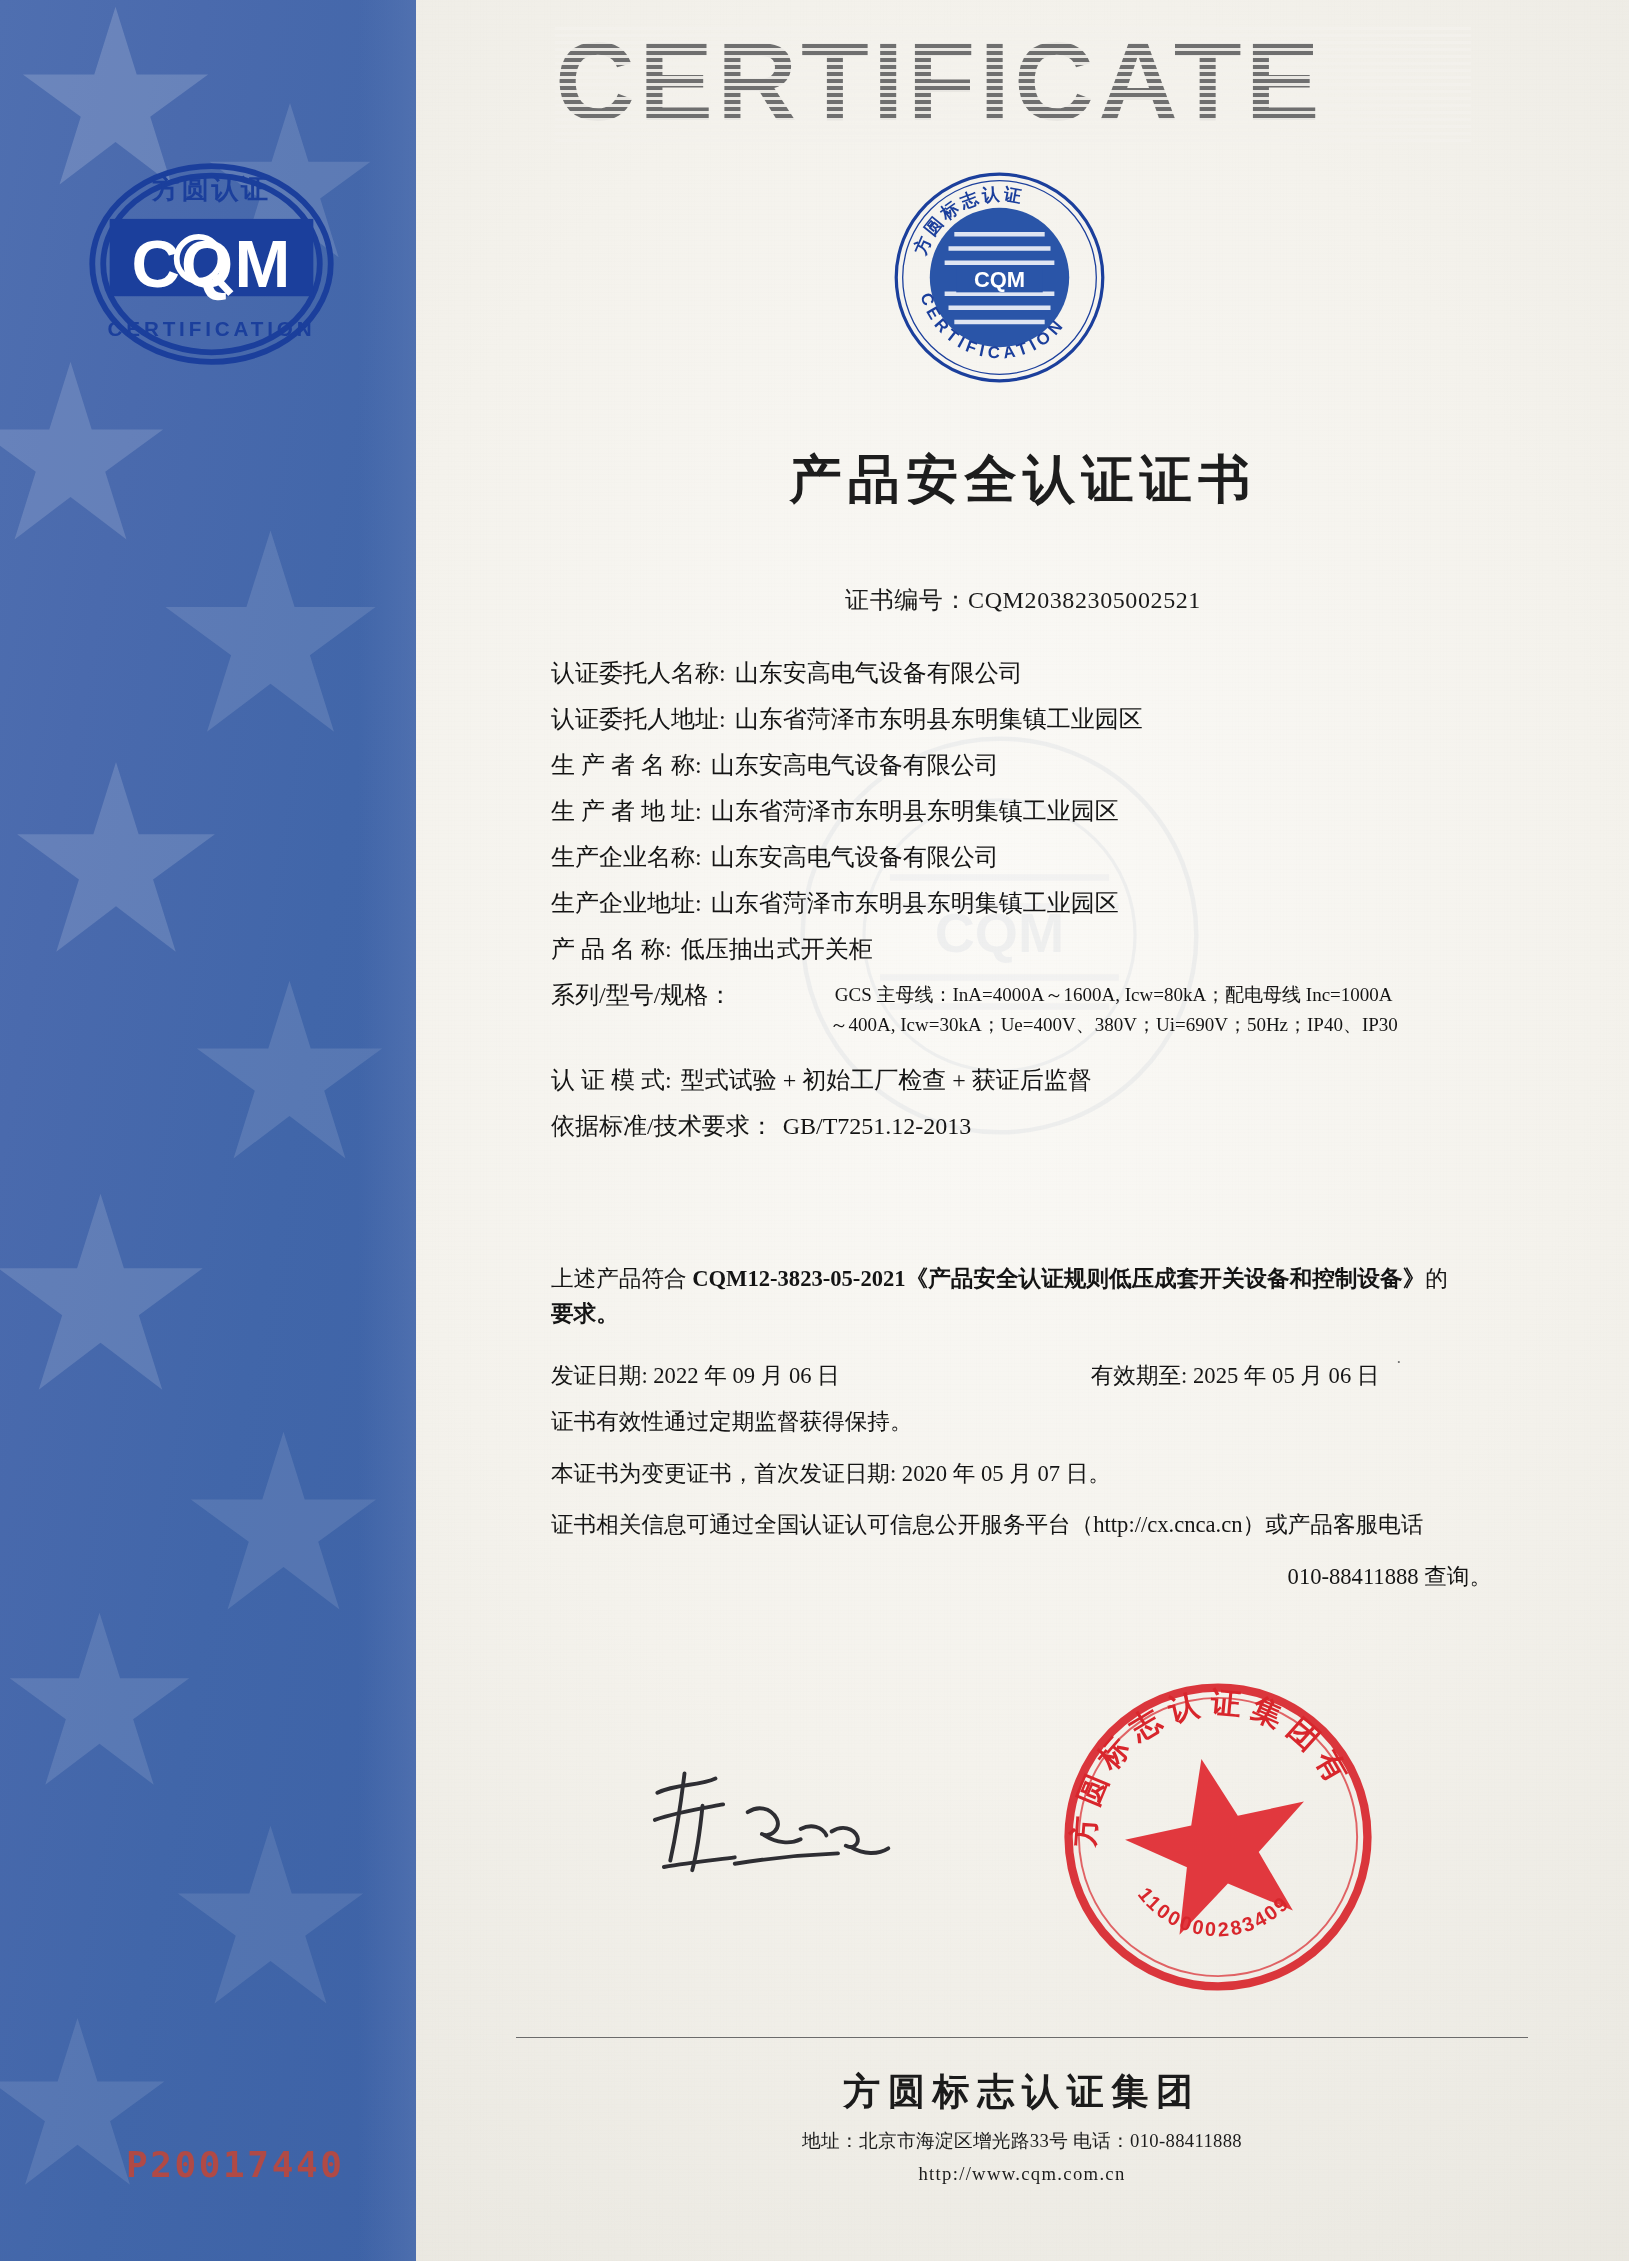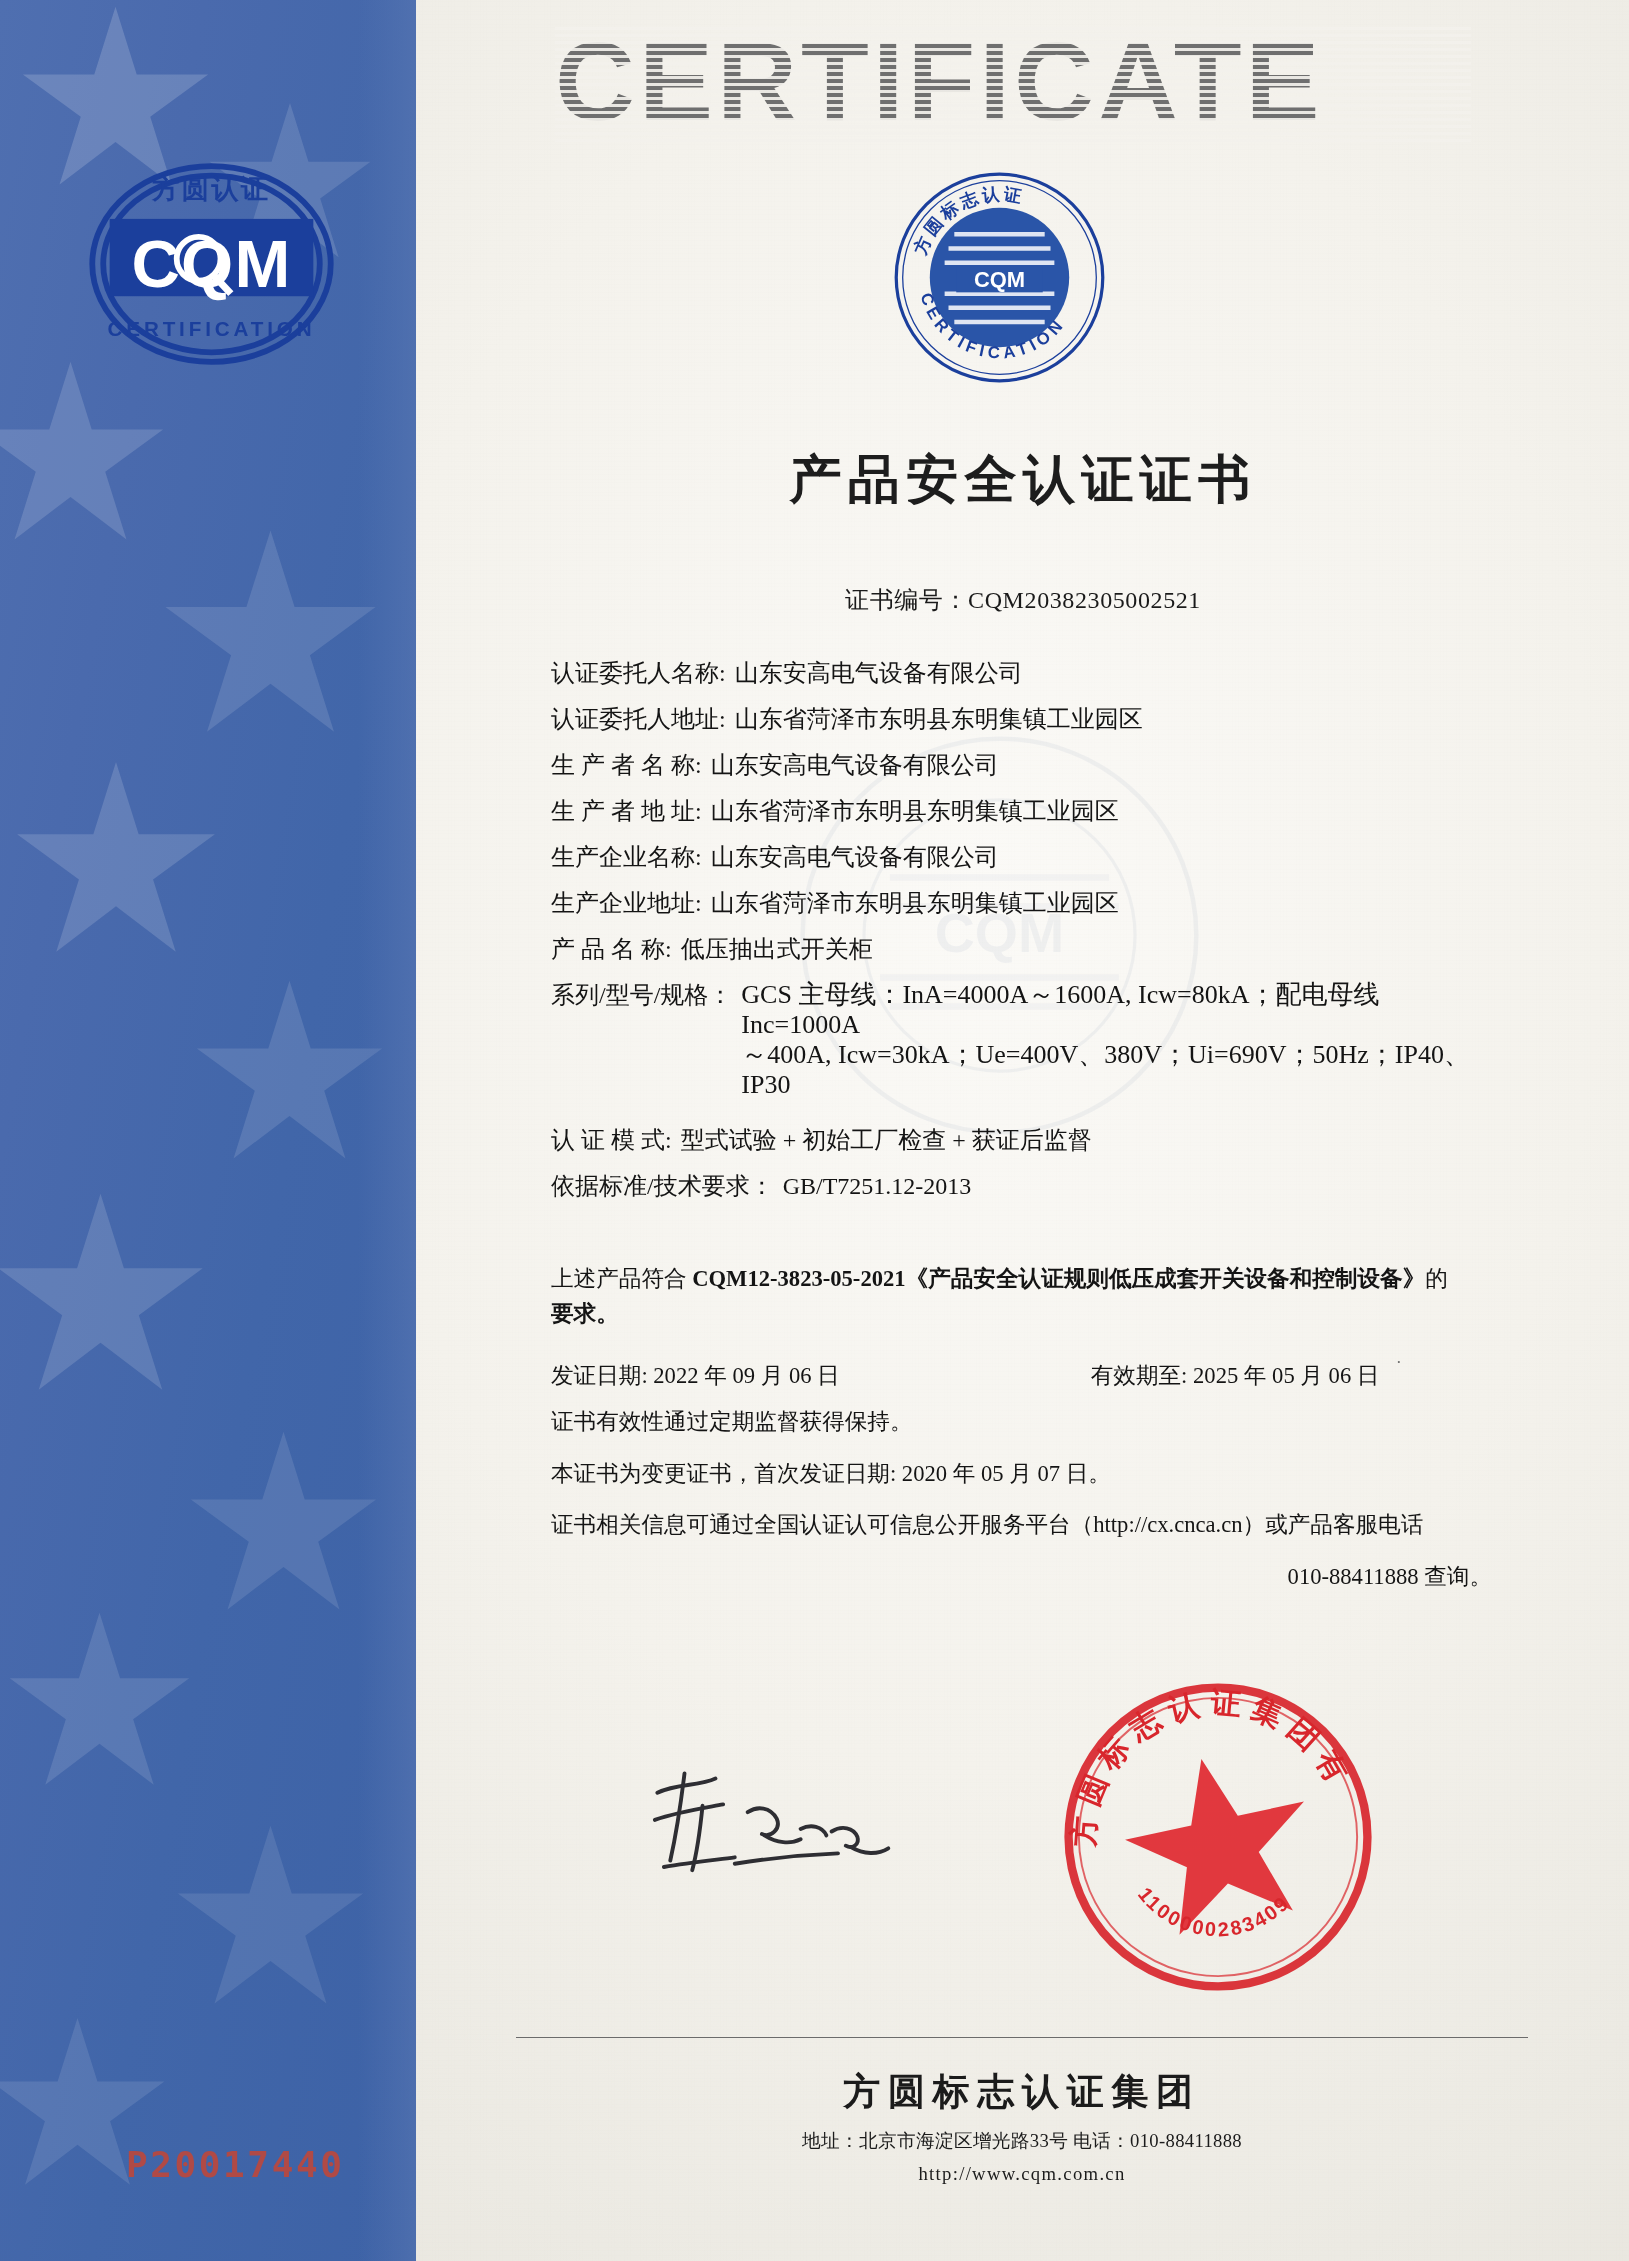--- a/index.html
+++ b/index.html
@@ -158,22 +158,23 @@
   .field-label {
     flex: 0 0 auto;
     white-space: nowrap;
     letter-spacing: 0px;
   }
   .field-value {
     margin-left: 9px;
     flex: 1 1 auto;
   }
   .field-value.small {
-    font-size: 26px;
+    font-size: 19px;
     line-height: 30px;
+    text-align: center;
   }
 
   .gap-top { margin-top: 24.5px; }
 
   .para {
     position: absolute;
     left: 551px;
     width: 941px;
     font-size: 22.6px;
     line-height: 35px;

